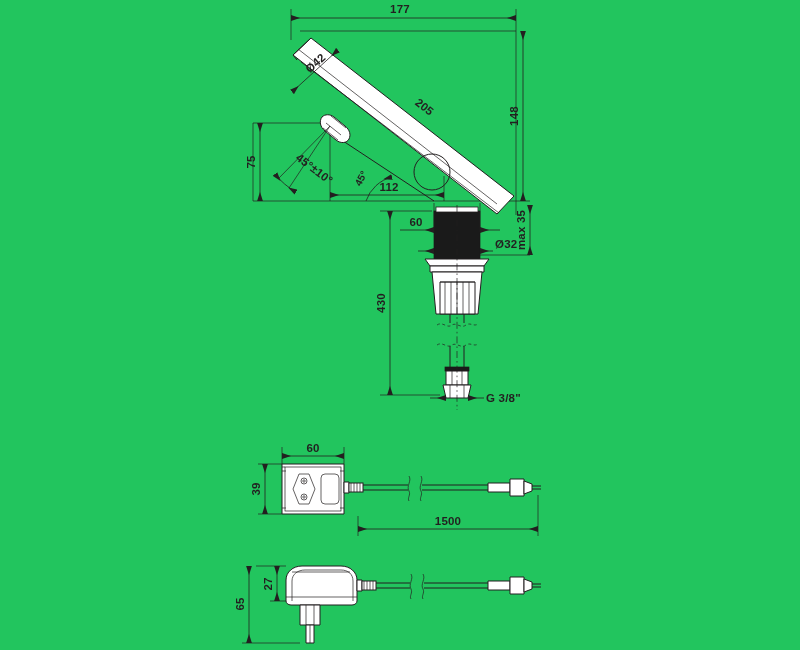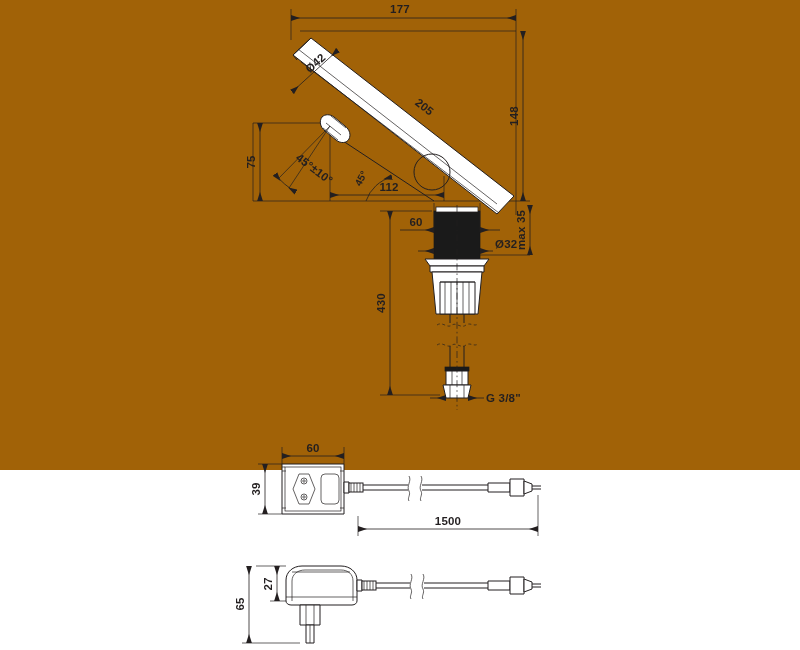--- a/index.html
+++ b/index.html
@@ -10,22 +10,22 @@
   }
   body {
     width: 800px;
     height: 650px;
     overflow: hidden;
     font-family: "Liberation Sans", sans-serif;
   }
   #drawing-root {
     position: relative;
     width: 800px;
-    height: 470px;
-    background: #a16207;
+    height: 650px;
+    background: #22c55e;
   }
   svg#tech-drawing {
     display: block;
     width: 800px;
     height: 650px;
   }
   .ln {
     stroke: #231f20;
     fill: none;
     stroke-width: 1;

